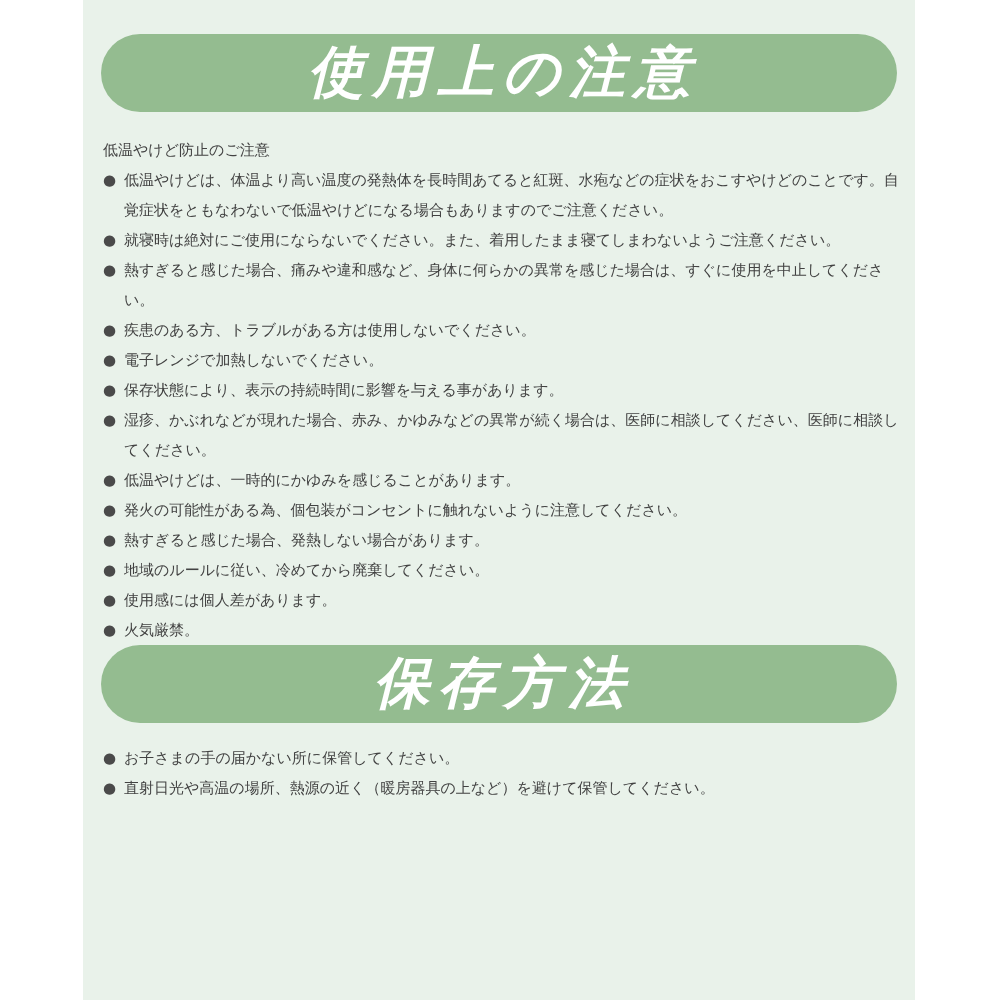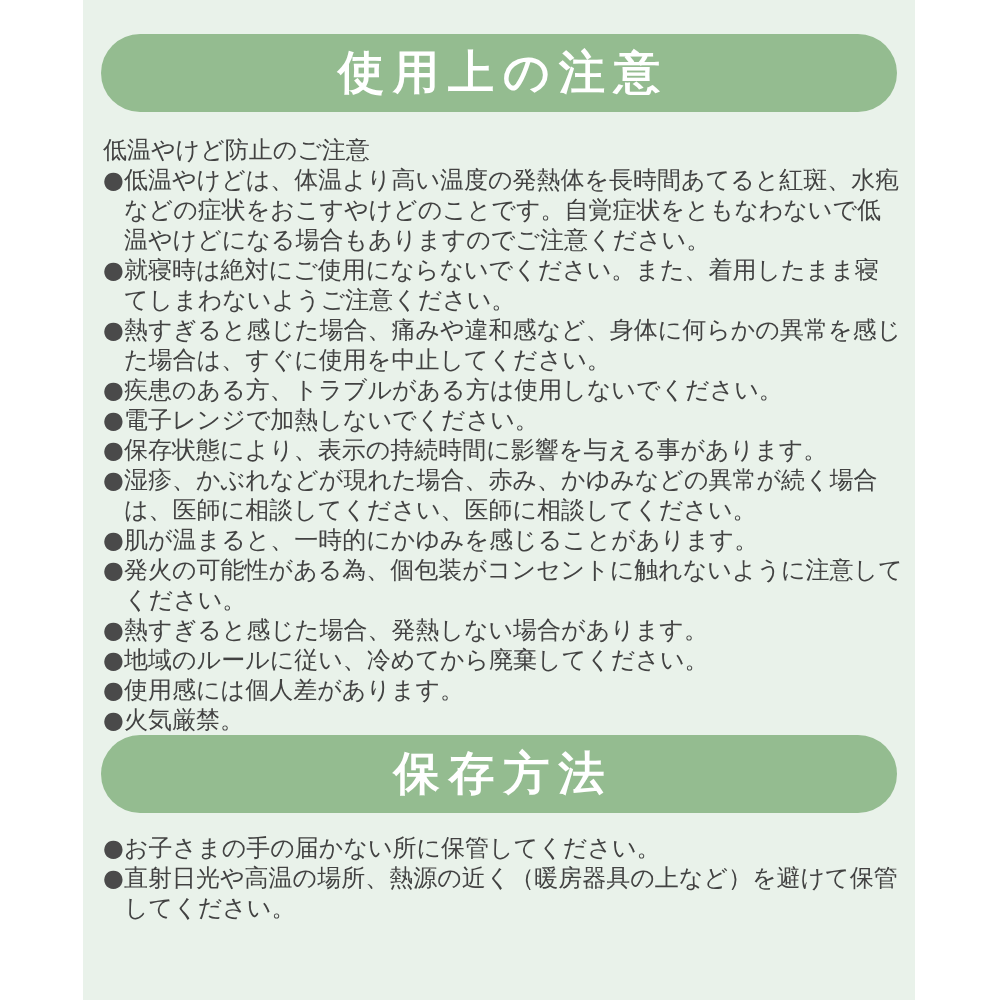--- a/index.html
+++ b/index.html
@@ -26,32 +26,33 @@
     margin: 0 18px;
     height: 78px;
     border-radius: 39px;
     background: #94bc90;
     display: flex;
     align-items: center;
     justify-content: center;
   }
   .banner-title {
     color: #ffffff;
-    font-size: 46px;
+    font-size: 56px;
     font-weight: bold;
     letter-spacing: 9px;
     text-indent: 9px;
     white-space: nowrap;
+    font-style: italic;
   }
   .banner-usage { margin-top: 34px; }
   .banner-storage { }
   .body-block {
     padding: 23px 12px 0 20px;
     color: #424242;
-    font-size: 24px;
+    font-size: 15px;
     line-height: 30px;
   }
   .storage-block { padding-top: 20px; }
   .intro-line { padding-left: 0; }
   .item { padding-left: 21px; }
   .bullet {
     display: inline-block;
     width: 21px;
     margin-left: -21px;
     color: #4a4a4a;
@@ -69,21 +70,21 @@
   <div class="body-block">
     <div class="intro-line">低温やけど防止のご注意</div>
 
     <div class="item"><span class="bullet">●</span><span>低温やけどは、体温より高い温度の発熱体を長時間あてると紅斑、水疱などの症状をおこすやけどのことです。自覚症状をともなわないで低温やけどになる場合もありますのでご注意ください。</span></div>
     <div class="item"><span class="bullet">●</span><span>就寝時は絶対にご使用にならないでください。また、着用したまま寝てしまわないようご注意ください。</span></div>
     <div class="item"><span class="bullet">●</span><span>熱すぎると感じた場合、痛みや違和感など、身体に何らかの異常を感じた場合は、すぐに使用を中止してください。</span></div>
     <div class="item"><span class="bullet">●</span><span>疾患のある方、トラブルがある方は使用しないでください。</span></div>
     <div class="item"><span class="bullet">●</span><span>電子レンジで加熱しないでください。</span></div>
     <div class="item"><span class="bullet">●</span><span>保存状態により、表示の持続時間に影響を与える事があります。</span></div>
     <div class="item"><span class="bullet">●</span><span>湿疹、かぶれなどが現れた場合、赤み、かゆみなどの異常が続く場合は、医師に相談してください、医師に相談してください。</span></div>
-    <div class="item"><span class="bullet">●</span><span>肌が温まると、一時的にかゆみを感じることがあります。</span></div>
+    <div class="item"><span class="bullet">●</span><span>低温やけどは、一時的にかゆみを感じることがあります。</span></div>
     <div class="item"><span class="bullet">●</span><span>発火の可能性がある為、個包装がコンセントに触れないように注意してください。</span></div>
     <div class="item"><span class="bullet">●</span><span>熱すぎると感じた場合、発熱しない場合があります。</span></div>
     <div class="item"><span class="bullet">●</span><span>地域のルールに従い、冷めてから廃棄してください。</span></div>
     <div class="item"><span class="bullet">●</span><span>使用感には個人差があります。</span></div>
     <div class="item"><span class="bullet">●</span><span>火気厳禁。</span></div>
   </div>
 
   <div class="banner banner-storage">
     <span class="banner-title">保存方法</span>
   </div>

